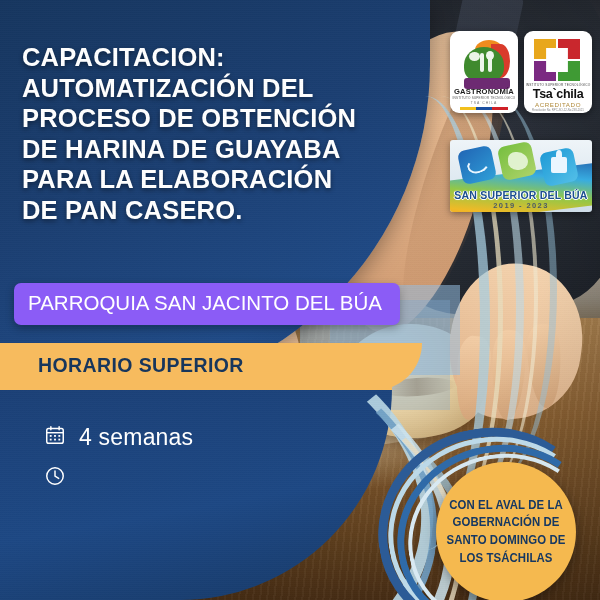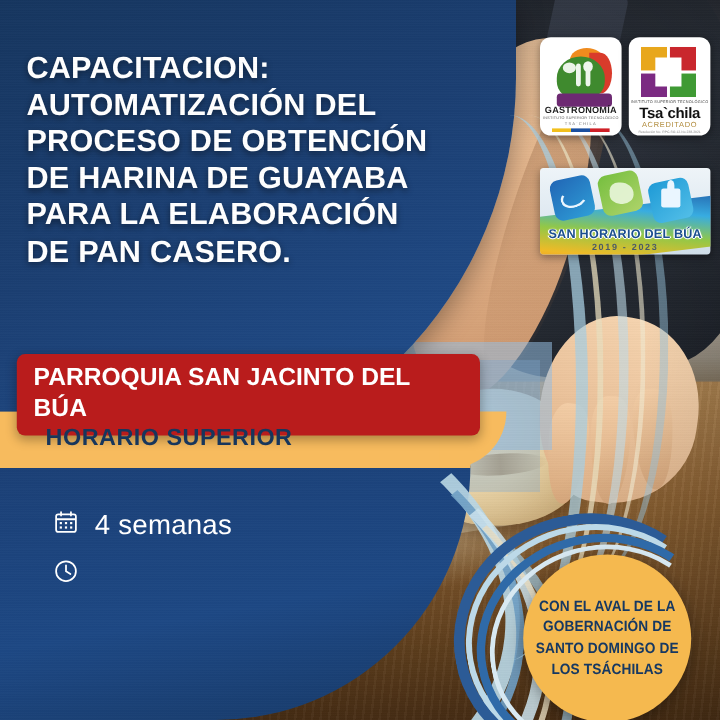--- a/index.html
+++ b/index.html
@@ -149,27 +149,26 @@
     position:absolute;left:22px;top:42px;width:360px;
     color:#fff;font-weight:700;font-size:25.5px;line-height:1.2;
     letter-spacing:.2px;
     text-shadow:0 2px 5px rgba(0,0,0,.45);
   }
   .title div{white-space:nowrap;}
 
   
   .banner{
     position:absolute;left:14px;top:283px;width:358px;
-    background:#b91c1c;color:#fff;
+    background:#8b5cf6;color:#fff;
     border-radius:7px;
     padding:7px 14px 9px 14px;
-    font-size:20.5px;font-weight:700;line-height:1.28;
+    font-size:20.5px;font-weight:400;line-height:1.28;
     box-shadow:0 3px 9px rgba(0,0,0,.3);
     z-index:6;
-    margin-top:12px;
   }
 
   
   .orangeBand{
     position:absolute;left:0;top:343px;width:392px;height:47px;
     background:#f7bb5e;z-index:5;
   }
   .orangeBandCurve{
     position:absolute;left:366px;top:343px;width:56px;height:47px;
     background:#f7bb5e;border-radius:0 0 56px 0;z-index:5;
@@ -408,21 +407,21 @@
 
   <div class="gadCard">
     <div class="gadRibbon"></div>
     <div class="gadTile gadT1"></div>
     <div class="gadTile gadT2"></div>
     <div class="gadTile gadT3"></div>
     <div class="gadGlyphA"></div>
     <div class="gadGlyphB"></div>
     <div class="gadChurch"></div>
     <div class="gadSpire"></div>
-    <div class="gadTitle2">SAN HORARIO DEL BÚA</div>
+    <div class="gadTitle2">SAN SUPERIOR DEL BÚA</div>
     <div class="gadYears">2019 - 2023</div>
   </div>
 
   <div class="sealWrap">
     <div class="sealArcs">
       <div class="sArc s1"></div>
       <div class="sArc s2"></div>
       <div class="sArc s3"></div>
       <div class="sArc s4"></div>
     </div>

